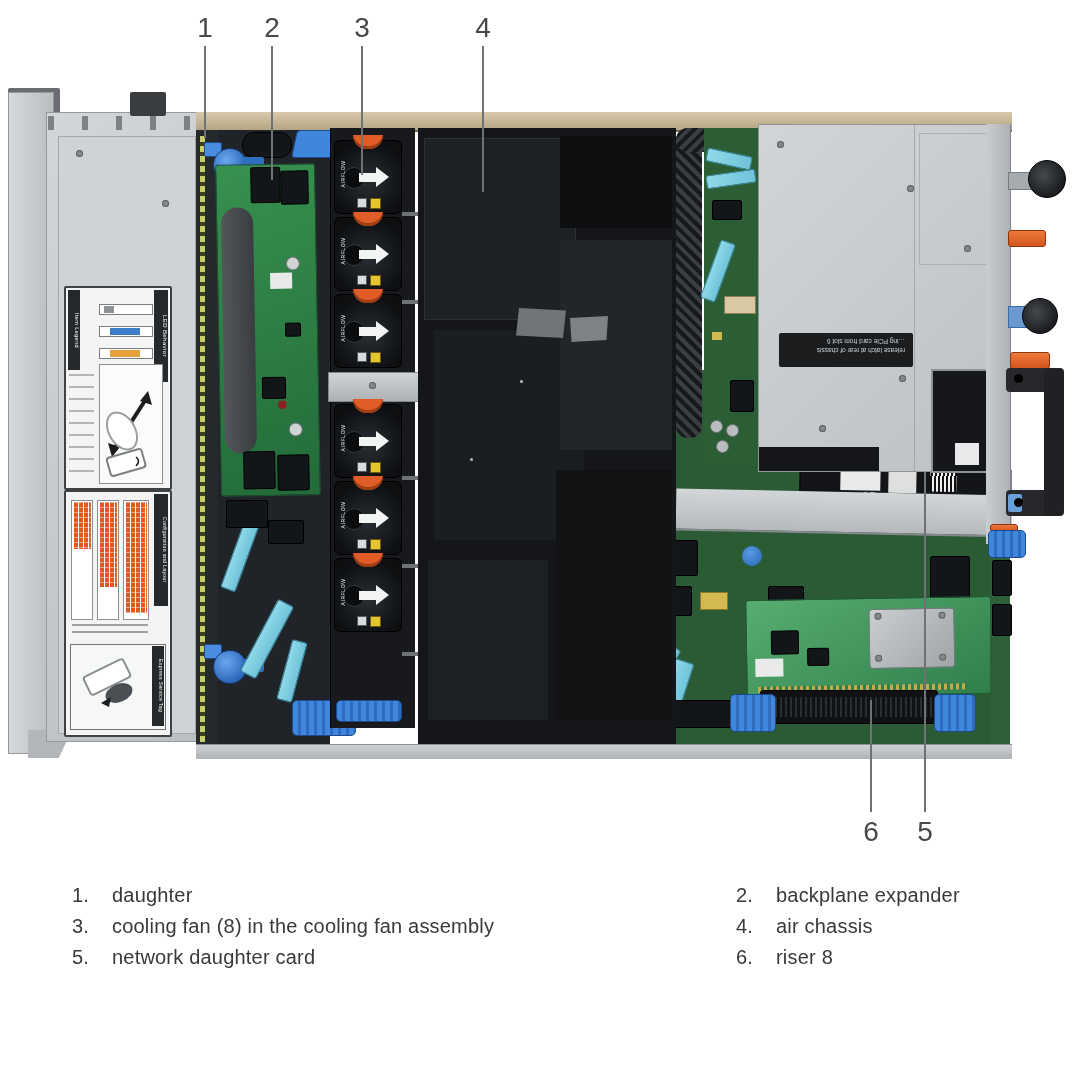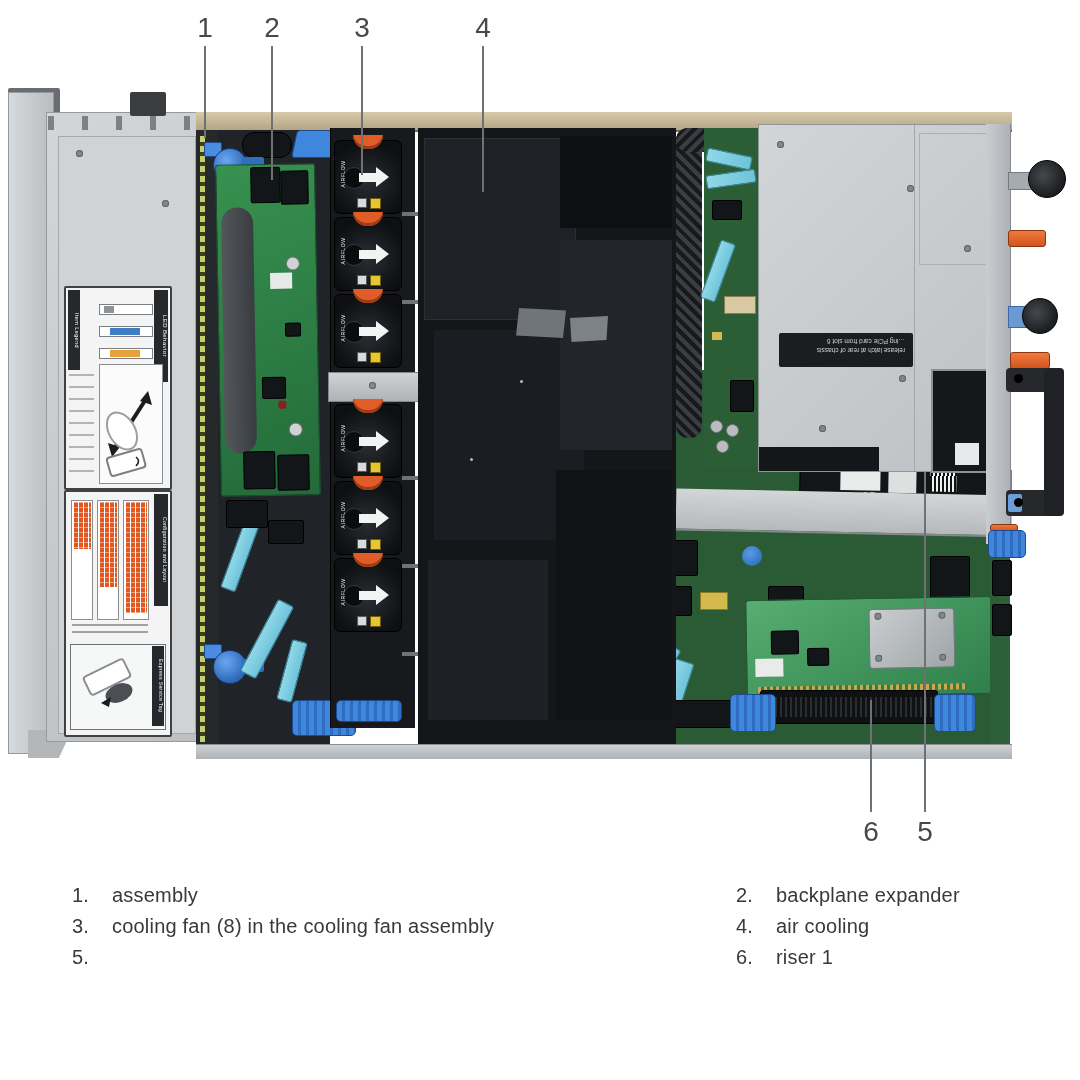--- a/index.html
+++ b/index.html
@@ -362,38 +362,39 @@
   <div class="leader" style="left:204px;top:46px;height:92px;"></div>
   <div class="leader" style="left:271px;top:46px;height:134px;"></div>
   <div class="leader" style="left:361px;top:46px;height:129px;"></div>
   <div class="leader" style="left:482px;top:46px;height:146px;"></div>
   <div class="leader" style="left:870px;top:700px;height:112px;"></div>
   <div class="leader" style="left:924px;top:472px;height:340px;"></div>
 
   <div class="legend-col" style="left:72px;top:884px;">
     <div class="legend-row">
       <span class="legend-num">1.</span>
-      <span class="legend-text">assembly</span>
+      <span class="legend-text">daughter</span>
     </div>
     <div class="legend-row">
       <span class="legend-num">3.</span>
       <span class="legend-text">cooling fan (8) in the cooling fan assembly</span>
     </div>
     <div class="legend-row">
       <span class="legend-num">5.</span>
+      <span class="legend-text">network daughter card</span>
     </div>
   </div>
   <div class="legend-col" style="left:736px;top:884px;">
     <div class="legend-row">
       <span class="legend-num">2.</span>
       <span class="legend-text">backplane expander</span>
     </div>
     <div class="legend-row">
       <span class="legend-num">4.</span>
-      <span class="legend-text">air cooling</span>
+      <span class="legend-text">air chassis</span>
     </div>
     <div class="legend-row">
       <span class="legend-num">6.</span>
-      <span class="legend-text">riser 1</span>
+      <span class="legend-text">riser 8</span>
     </div>
   </div>
 
 </div>
 
 </body></html>

